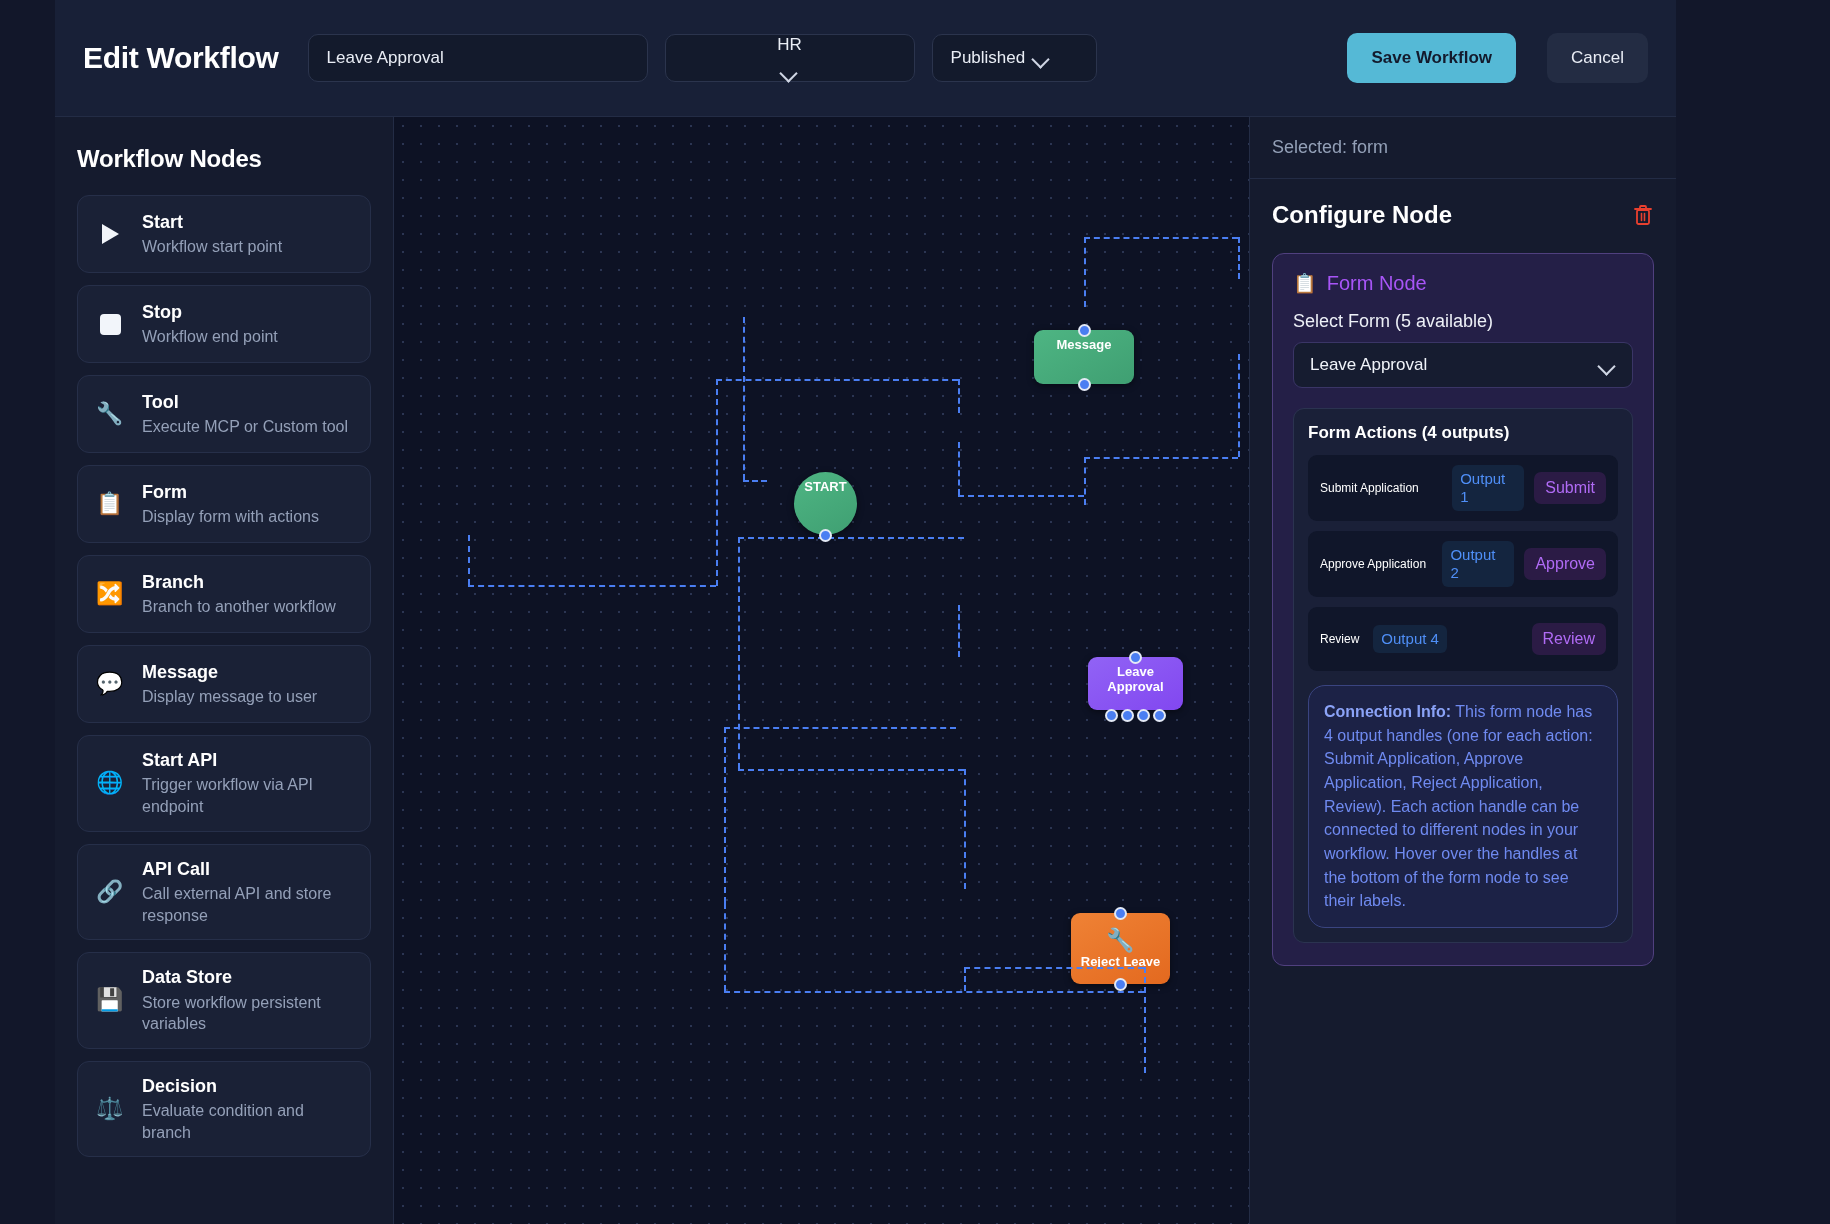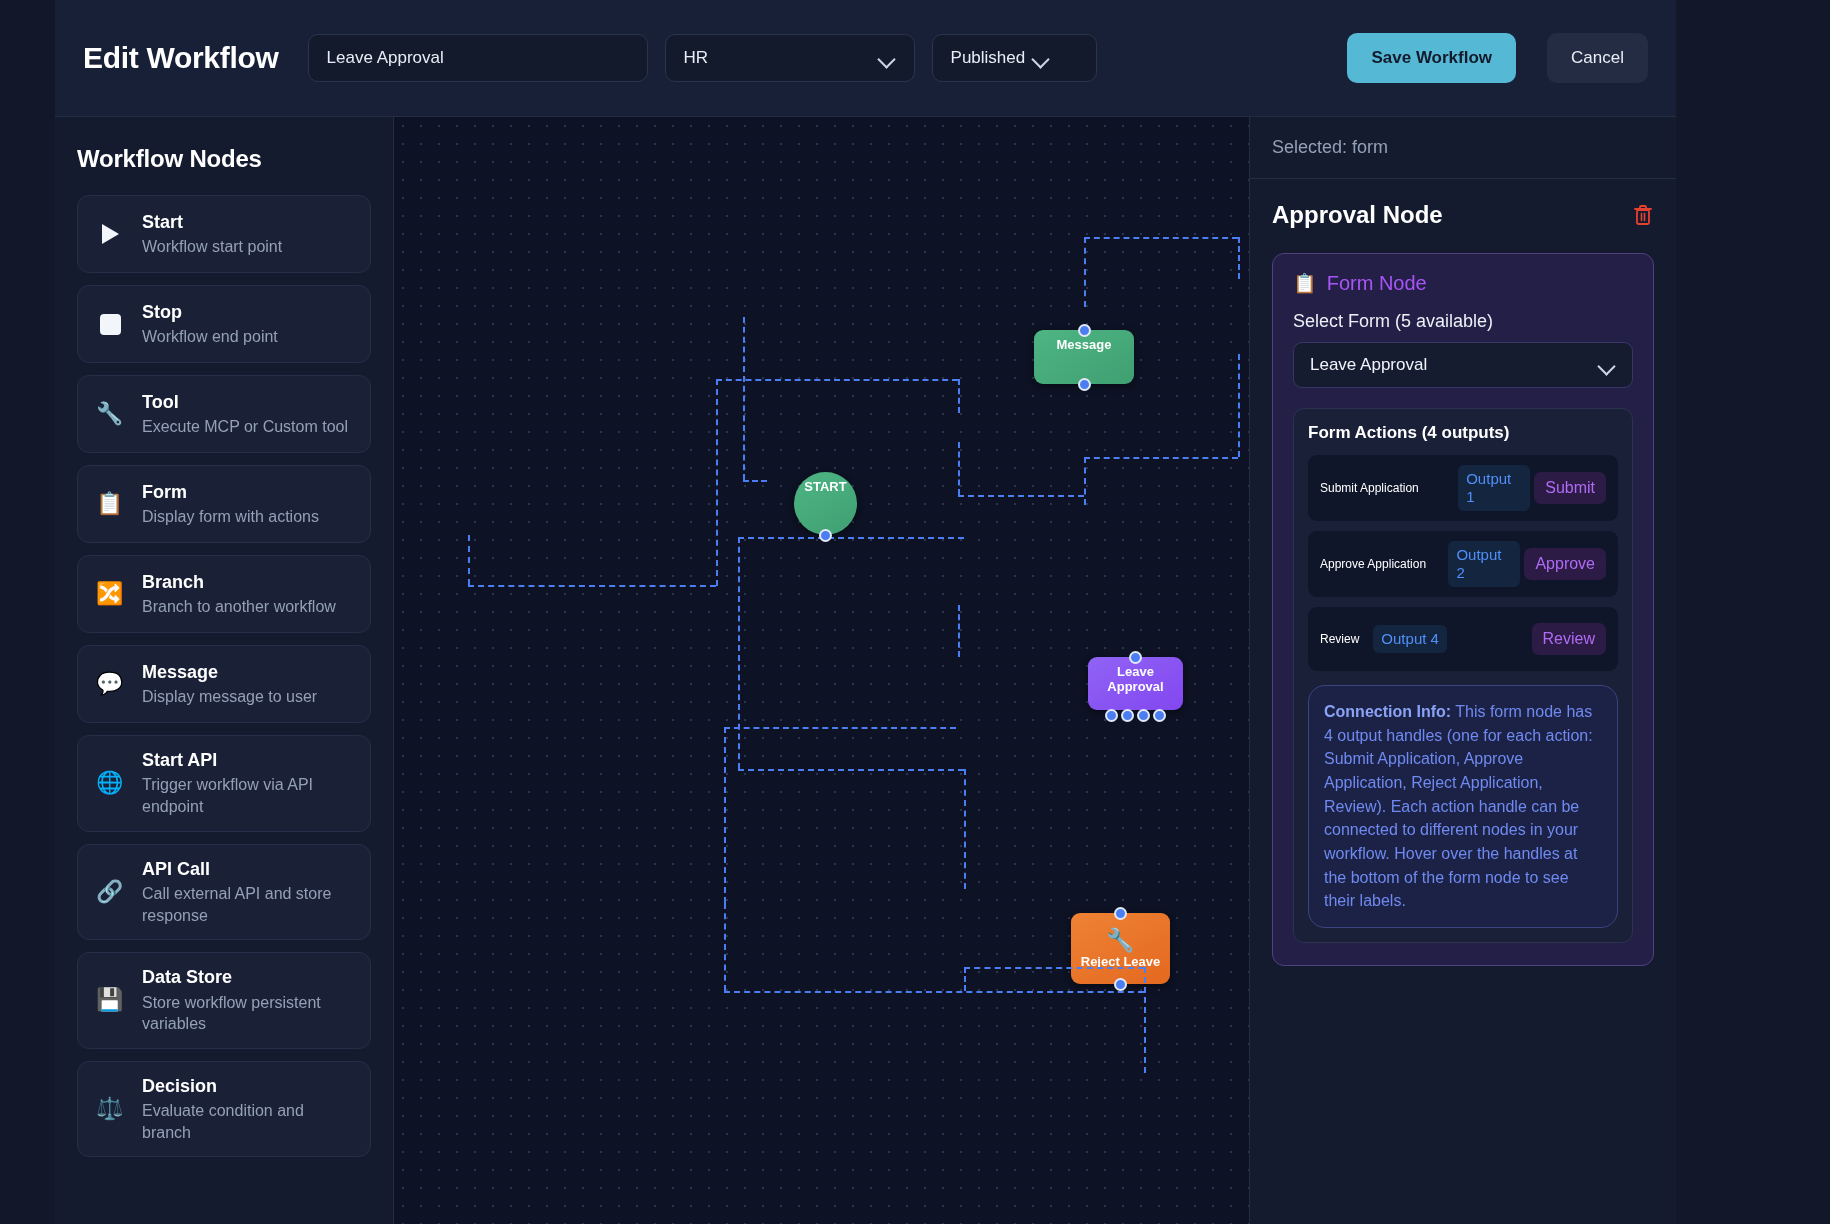--- a/index.html
+++ b/index.html
@@ -45,21 +45,21 @@
     position: relative;
     height: 48px;
     background: #131a2c;
     border: 1px solid #2b344d;
     border-radius: 10px;
     display: flex; align-items: center;
     padding: 0 18px;
     color: #e9edf5; font-size: 17px;
     cursor: pointer;
   }
-  .sel-cat { width: 250px; }
+  .sel-cat { width: 250px; flex-direction: column; }
   .sel-status { width: 165px; }
   .sel .lbl { flex: 1; }
   .chev {
     width: 17px; height: 17px;
     flex: 0 0 17px;
     position: relative;
   }
   .chev::before {
     content:''; position:absolute;
     left: 1px; top: 3px;
@@ -247,20 +247,21 @@
     line-height: 1.2;
     max-width: 72px;
     flex: 0 0 auto;
   }
   .ar-tag {
     background: #2b1b45;
     color: #b06bf5;
     font-size: 16px;
     border-radius: 7px;
     padding: 7px 11px;
+    margin-left: 6px;
     flex: 0 0 auto;
     white-space: nowrap;
   }
   .action-row.narrow .ar-name { flex: 0 0 auto; margin-right: 10px; }
   .action-row.narrow .ar-out { max-width: none; white-space: nowrap; }
   .action-row.narrow .spacer { flex: 1; }
 
   .conn-info {
     margin-top: 14px;
     background: #1c2246;
@@ -443,21 +444,21 @@
           </div>
           <div class="handle" style="left: 720px; top: 789.5px;"></div>
           <div class="handle" style="left: 720px; top: 860.5px;"></div>
         </div>
     </div>
 
     <div class="rpanel">
       <div class="rp-sel">Selected: form</div>
 
       <div class="rp-head">
-        <h2>Approval Node</h2>
+        <h2>Configure Node</h2>
         <span class="trash">
           <svg width="22" height="24" viewBox="0 0 22 24">
             <path d="M3 6h16M9 3h4a1 1 0 0 1 1 1v2H8V4a1 1 0 0 1 1-1z" fill="none" stroke="#e8402f" stroke-width="1.8" stroke-linecap="round"></path>
             <rect x="5" y="7" width="12" height="14" rx="1.5" fill="none" stroke="#e8402f" stroke-width="1.8"></rect>
             <path d="M9.5 10.5v7M12.5 10.5v7" stroke="#e8402f" stroke-width="1.6" stroke-linecap="round"></path>
           </svg>
         </span>
       </div>
 
       <div class="form-card">

